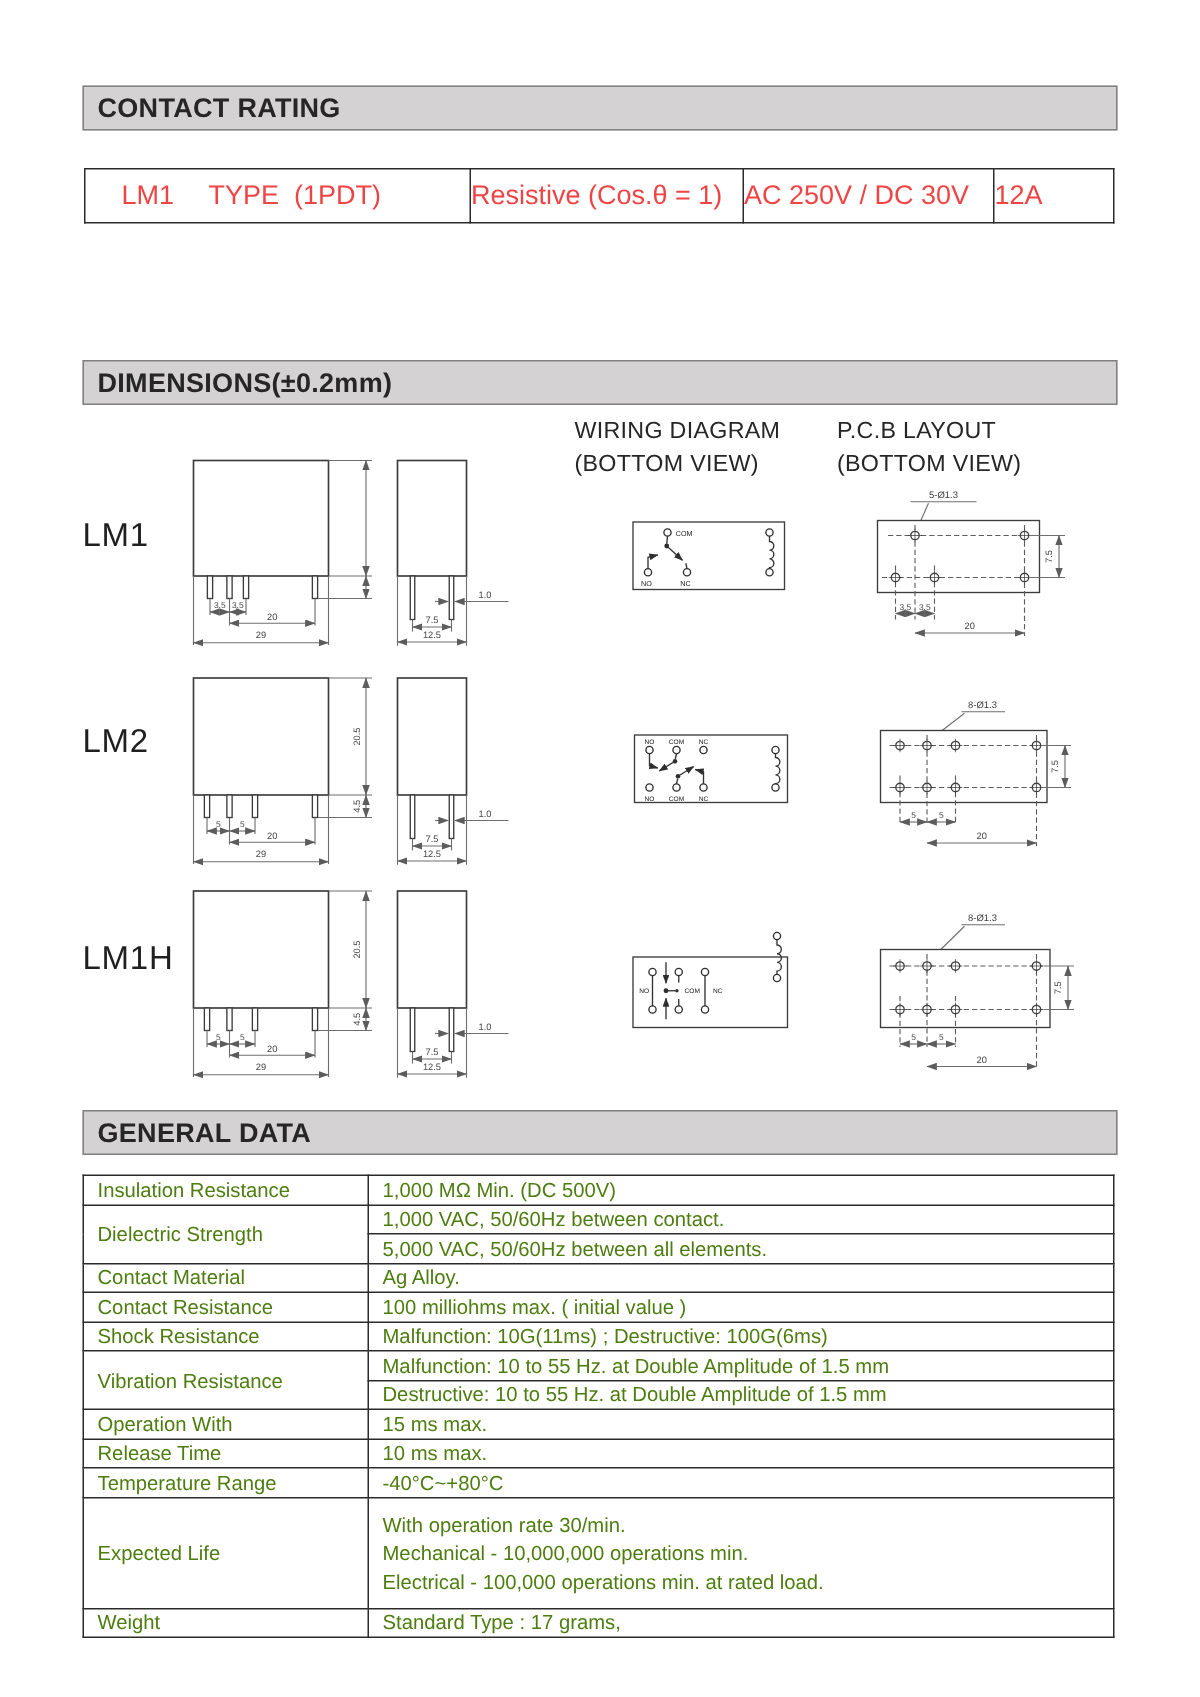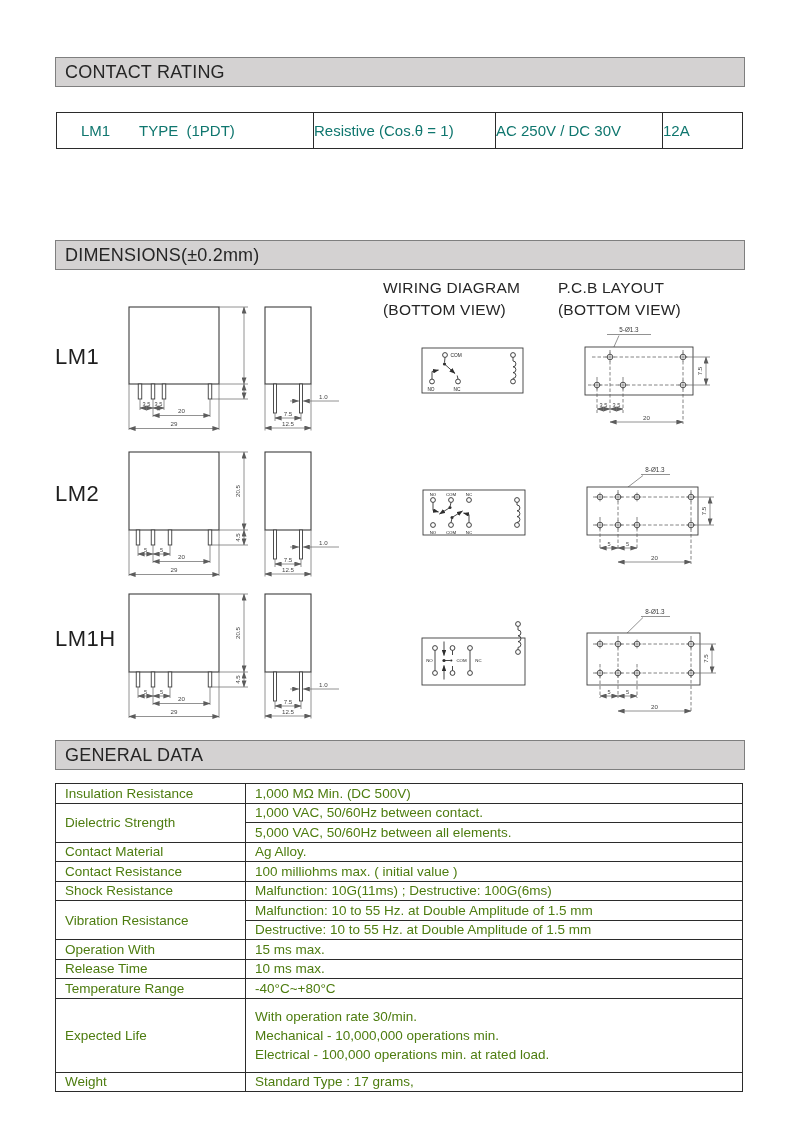--- a/index.html
+++ b/index.html
@@ -3,25 +3,25 @@
 <meta charset="utf-8">
 <style>
   *{margin:0;padding:0;box-sizing:border-box}
   html,body{background:#fff}
   body{width:800px;height:1131px;position:relative;font-family:"Liberation Sans",sans-serif;color:#1a1a1a;overflow:hidden}
   .page{position:relative;width:800px;height:1131px;background:#fff}
 
   
   .secbar{position:absolute;left:55px;width:690px;height:30px;background:var(--section-bar-bg,#d4d2d2);
     border:1.5px solid #7f7f7f;display:flex;align-items:center;padding-left:9px}
-  .secbar span{font-size:18px;font-weight:400;color:#262626;letter-spacing:.2px;white-space:pre}
+  .secbar span{font-size:18px;font-weight:700;color:#262626;letter-spacing:.2px;white-space:pre}
 
   
   table{border-collapse:collapse}
-  .t1{position:absolute;left:56px;top:112px;width:686px;table-layout:fixed;font-size:15px;color:#0f766e}
+  .t1{position:absolute;left:56px;top:112px;width:686px;table-layout:fixed;font-size:18px;color:#ef4444}
   .t1 td{border:1.4px solid #2b2b2b;height:36px;vertical-align:middle}
   .t1 .c1{padding-left:24px}
   .t1 .c1 .mname{display:inline-block;width:58px;white-space:pre}
   .t1 .c1 .mtype{white-space:pre}
   .t1 .cc{text-align:left}
 
   
   .colhead{position:absolute;top:277px;font-size:15.5px;color:#262626;line-height:22px;letter-spacing:.2px}
 
   .mlabel{position:absolute;left:55px;font-size:22px;color:#1f1f1f;letter-spacing:.5px}

